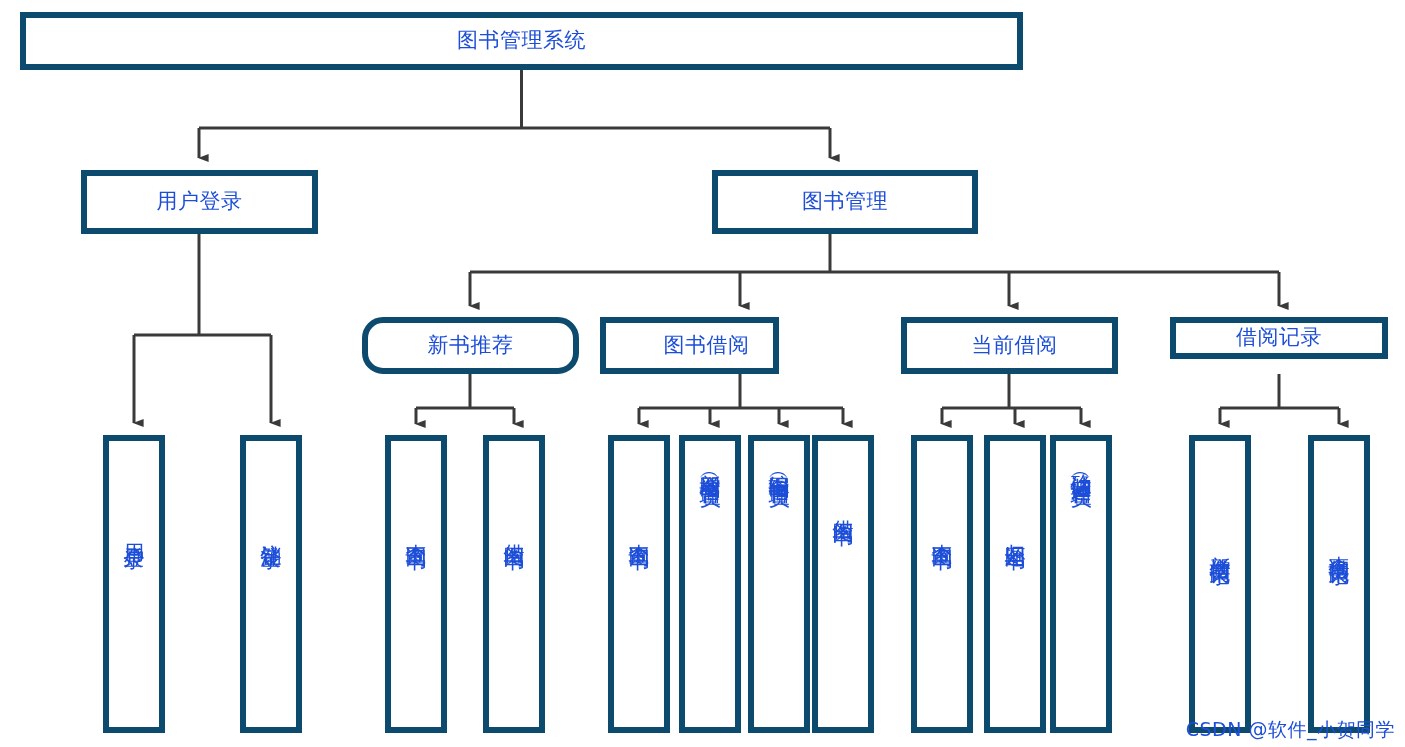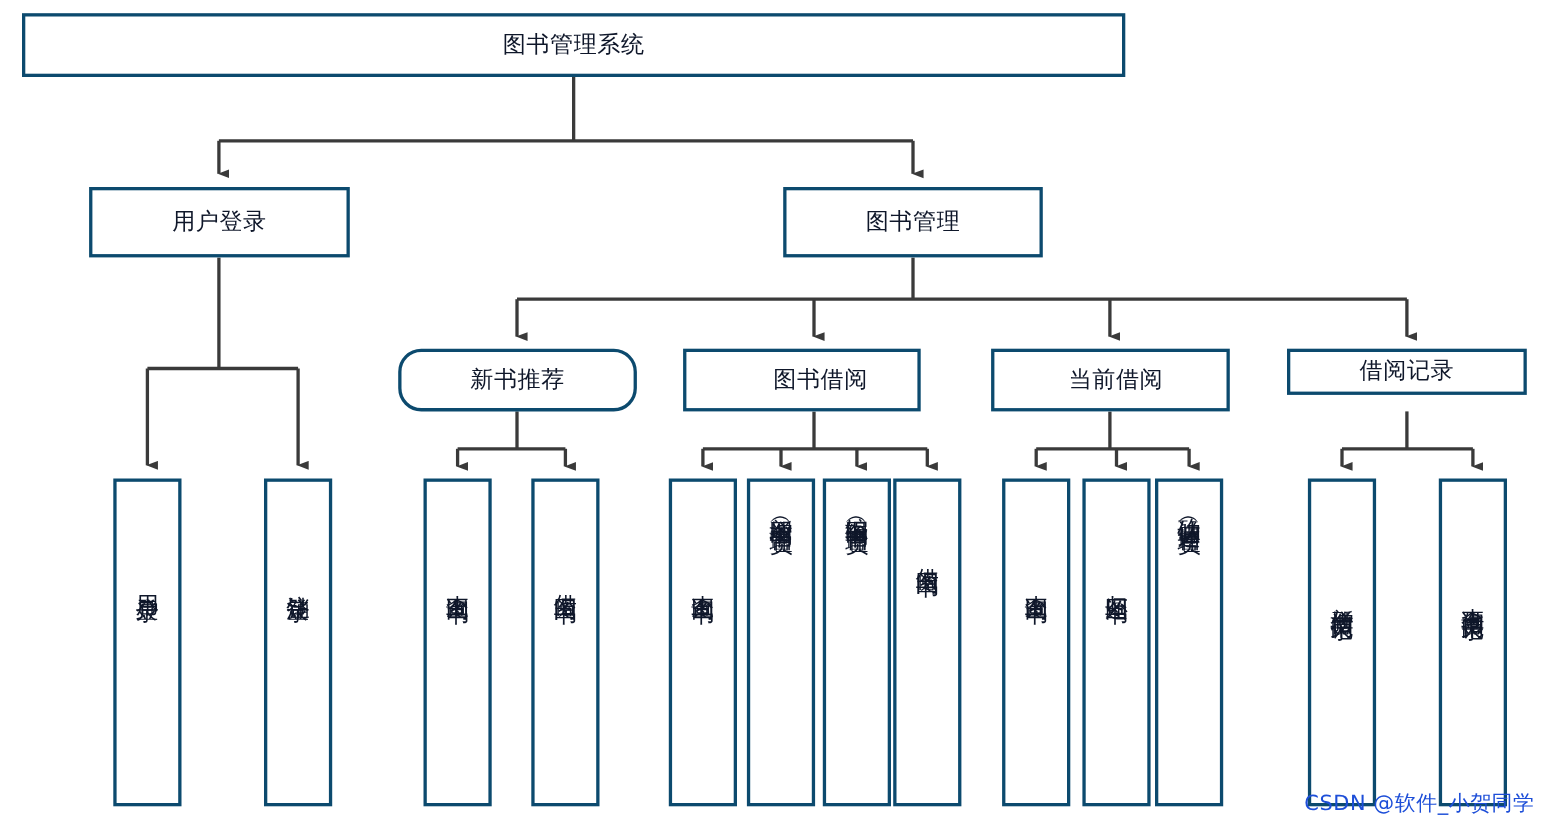--- a/index.html
+++ b/index.html
@@ -25,25 +25,25 @@
     left: 0;
     top: 0;
     width: 1405px;
     height: 747px;
     pointer-events: none;
   }
   .node {
     position: absolute;
     box-sizing: border-box;
     background: #ffffff;
-    border: 3px solid #0c4a6e;
+    border: 6px solid #0c4a6e;
     display: flex;
     align-items: center;
     justify-content: center;
-    color: #0f172a;
+    color: #1d4ed8;
   }
   .node .label {
     text-align: center;
     line-height: 1.12;
     letter-spacing: 0.5px;
   }
   .node.h .label {
     writing-mode: horizontal-tb;
     font-size: 21px;
   }
@@ -137,28 +137,28 @@
     </g>
   </svg>
 
   <div class="node h" style="left:20px; top:12px; width:1003px; height:58px;">
     <span class="label">图书管理系统</span>
   </div>
 
   <div class="node h" style="left:81px; top:170px; width:237px; height:64px;">
     <span class="label">用户登录</span>
   </div>
-  <div class="node h" style="left:712px; top:170px; width:236px; height:64px;">
+  <div class="node h" style="left:712px; top:170px; width:266px; height:64px;">
     <span class="label">图书管理</span>
   </div>
 
   <div class="node h" style="left:362px; top:317px; width:217px; height:57px;border-radius:21px;">
     <span class="label">新书推荐</span>
   </div>
-  <div class="node h" style="left:621px; top:317px; width:216px; height:57px;padding-left:34px;">
+  <div class="node h" style="left:600px; top:317px; width:179px; height:57px;padding-left:34px;">
     <span class="label">图书借阅</span>
   </div>
   <div class="node h" style="left:901px; top:317px; width:217px; height:57px;padding-left:10px;">
     <span class="label">当前借阅</span>
   </div>
   <div class="node h" style="left:1170px; top:317px; width:218px; height:42px;">
     <span class="label">借阅记录</span>
   </div>
 
   <div class="node v mid" style="left:103px; top:435px; width:62px; height:298px;">

